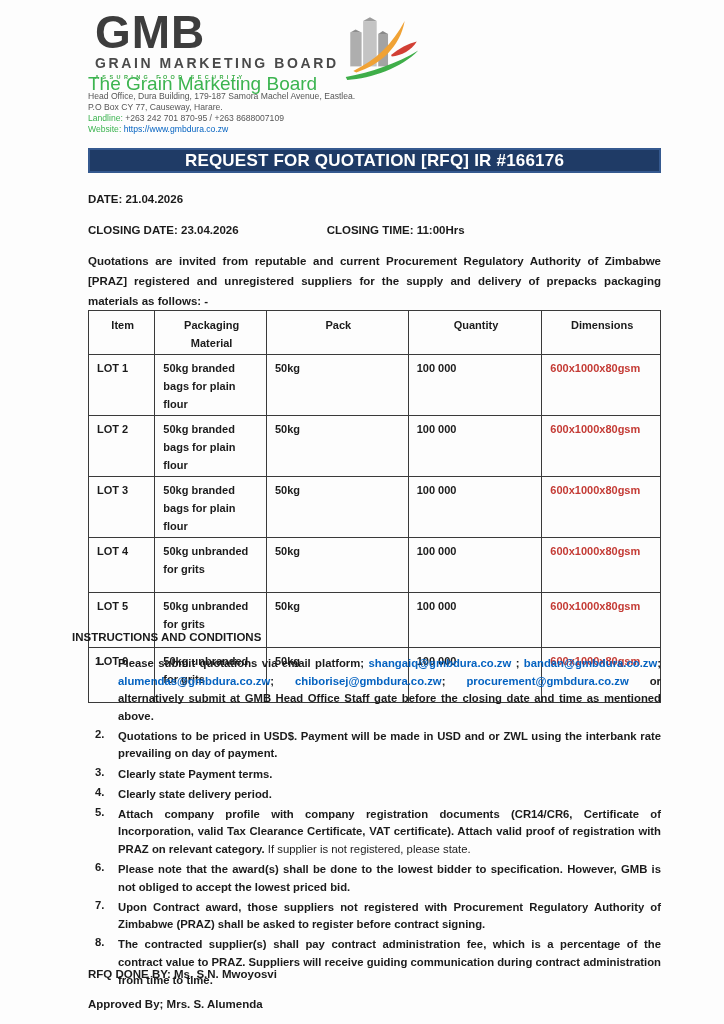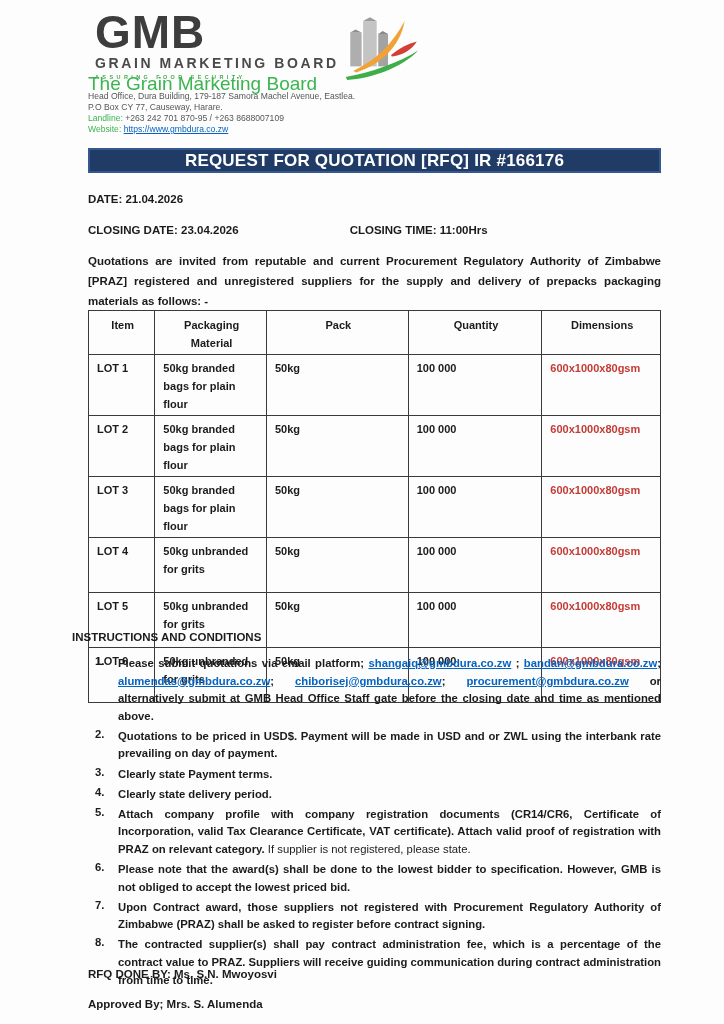--- a/index.html
+++ b/index.html
@@ -14,34 +14,34 @@
   .logo-text{display:flex;flex-direction:column;}
   .logo-gmb{font-size:46px;font-weight:800;color:#3d3d3d;line-height:44px;letter-spacing:1px;}
   .logo-sub{font-size:14px;font-weight:700;color:#4a4a4a;letter-spacing:2.6px;margin-top:1px;white-space:nowrap;}
   .logo-tag{font-size:5.5px;font-weight:700;color:#3fae49;letter-spacing:3.4px;margin-top:3px;white-space:nowrap;}
   .logo-art{margin-left:4px;margin-top:2px;}
 
   .org-block{position:absolute;left:88px;top:76px;line-height:12px;}
   .org-name{color:#3cb450;font-weight:400;font-size:19px;line-height:15px;}
   .addr{font-size:8.6px;color:#565656;line-height:11px;}
   .contact-label{color:#3cb450;text-align:center;}
-  .link{color:#0563c1;text-decoration:underline;cursor:pointer;}
+  .link{color:#0563c1;cursor:pointer;}
 
   
   .title-bar{
     position:absolute;left:88px;top:148px;width:573px;height:25px;
     background:#1f3b66;border:2px solid #35598f;box-sizing:border-box;
     display:flex;align-items:center;justify-content:center;
   }
   .title-bar span{color:#ffffff;font-weight:700;font-size:17px;letter-spacing:.2px;}
 
   
   .meta{position:absolute;left:88px;top:193px;width:573px;font-size:11.5px;font-weight:700;}
   .meta-row2{margin-top:19px;display:flex;}
-  .closing-time{margin-left:111px;text-align:center;}
+  .closing-time{margin-left:88px;text-align:center;}
 
   
   .intro{position:absolute;left:88px;top:251px;width:573px;font-size:11.5px;font-weight:700;
          line-height:20px;text-align:justify;}
 
   
   table.lots{position:absolute;left:88px;top:310px;width:573px;border-collapse:collapse;table-layout:fixed;}
   table.lots th,table.lots td{border:1px solid #3a3a3a;font-size:11px;vertical-align:top;
          padding:4px 6px 2px 8px;line-height:18px;}
   table.lots th{font-weight:700;text-align:center;height:24px;padding-top:5px;}

